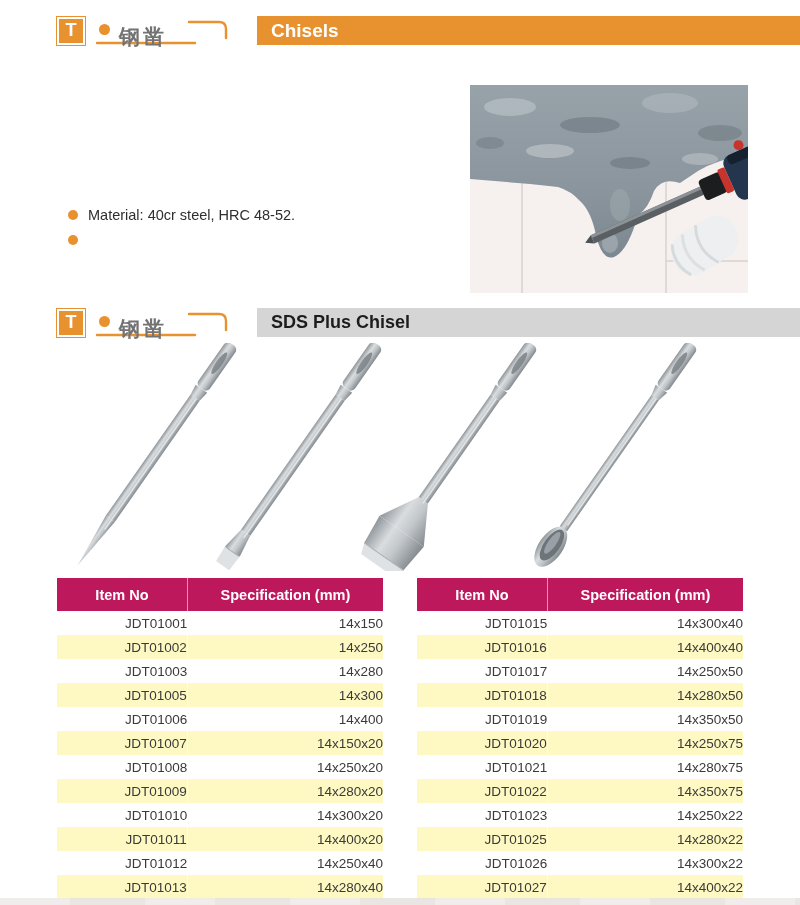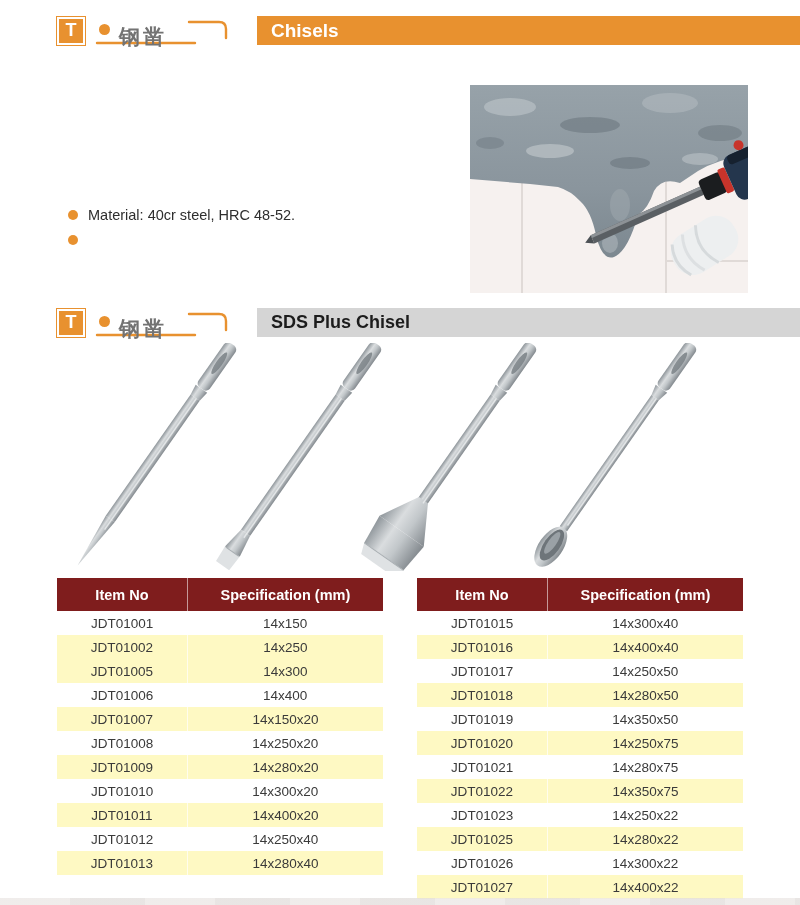--- a/index.html
+++ b/index.html
@@ -26,23 +26,23 @@
   .f-text { font-size:14.5px; line-height:20px; color:#2e2e2e; white-space:pre-line; }
 
   
   .photo { position:absolute; left:470px; top:85px; width:278px; height:208px; }
   .chisels { position:absolute; left:60px; top:343px; width:680px; height:228px; }
 
   
   .spec-table { position:absolute; top:578px; width:326px; border-collapse:collapse; table-layout:fixed; }
   .spec-table.left { left:57px; } .spec-table.right { left:417px; }
   .spec-table col.c1 { width:40%; } .spec-table col.c2 { width:60%; }
-  .spec-table th { background:#7f1d1d; color:#fff; font-size:14.5px; font-weight:bold; height:33px; text-align:center; }
+  .spec-table th { background:#be185d; color:#fff; font-size:14.5px; font-weight:bold; height:33px; text-align:center; }
   .spec-table th + th { border-left:1px solid rgba(255,255,255,.55);text-align:center; }
-  .spec-table td { height:24px; text-align:center; font-size:13.5px; color:#3a3a3a; }
+  .spec-table td { height:24px; text-align:right; font-size:13.5px; color:#3a3a3a; }
   .spec-table tr.alt td { background:#fef9c3;margin-top:40px; }
   .spec-table tr.alt td + td { border-left:1px solid rgba(255,255,255,.7); }
 
   .bottom-strip { position:absolute; left:0; top:898px; width:800px; height:7px;
     background:repeating-linear-gradient(90deg,#ECE8E6 0 70px,#E3DFDD 70px 145px); opacity:.8; }
 </style>
 </head>
 <body>
 
 <div class="page">
@@ -209,20 +209,24 @@
     </thead>
     <tbody>
         <tr>
           <td>JDT01001</td>
           <td>14x150</td>
         </tr>
         <tr class="alt">
           <td>JDT01002</td>
           <td>14x250</td>
         </tr>
+        <tr>
+          <td>JDT01003</td>
+          <td>14x280</td>
+        </tr>
         <tr class="alt">
           <td>JDT01005</td>
           <td>14x300</td>
         </tr>
         <tr>
           <td>JDT01006</td>
           <td>14x400</td>
         </tr>
         <tr class="alt">
           <td>JDT01007</td>

